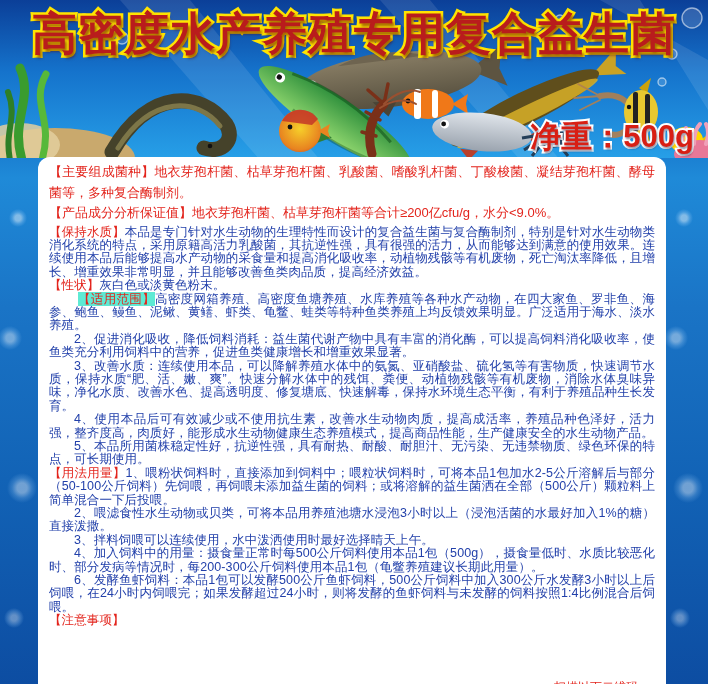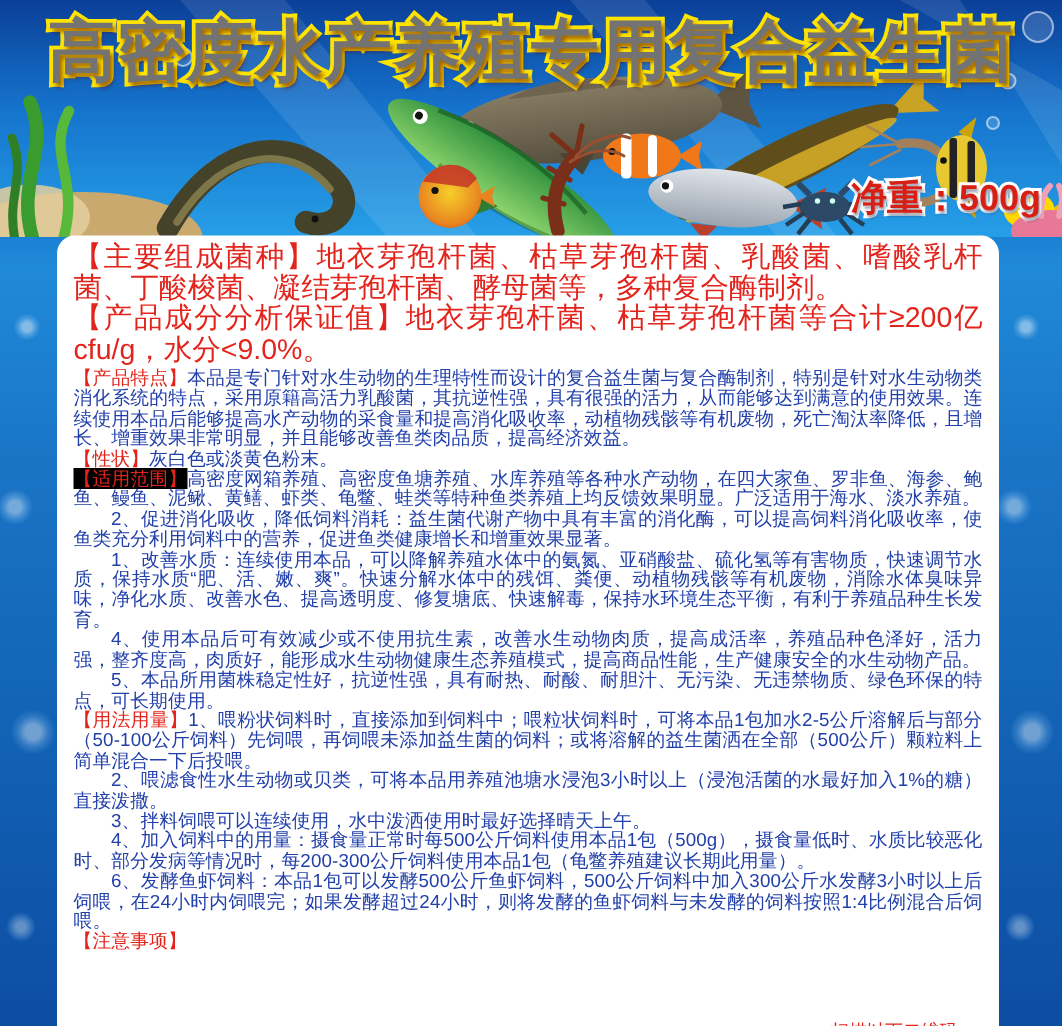--- a/index.html
+++ b/index.html
@@ -5,44 +5,44 @@
   * { margin:0; padding:0; box-sizing:border-box; }
   html,body { width:708px; height:684px; overflow:hidden;
     font-family:"Liberation Sans","DejaVu Sans",sans-serif; }
   body { position:relative;
     background:linear-gradient(180deg,#0a3a92 0%,#1470c8 18%,#1f8ad8 26%,#1a74c6 45%,#1263b6 70%,#0d4da2 100%); }
 
   
   .banner { position:absolute; left:0; top:0; width:708px; height:158px; overflow:hidden; }
   .scene { position:absolute; left:0; top:0; width:708px; height:160px; }
   .title { position:absolute; left:0; top:4px; width:708px; text-align:center;
-    font-size:45px; font-weight:bold; letter-spacing:1px; color:#737373;
+    font-size:45px; font-weight:bold; letter-spacing:1px; color:#b91c1c;
     -webkit-text-stroke:5px #ffe400; paint-order:stroke fill;
     text-shadow:2px 3px 3px rgba(90,0,0,.55); white-space:nowrap; }
   .net-weight { position:absolute; right:14px; top:116px;
-    font-size:24px; font-weight:bold; color:#d81f14;
+    font-size:31px; font-weight:bold; color:#d81f14;
     -webkit-text-stroke:4px #ffffff; paint-order:stroke fill;
     text-shadow:1px 2px 2px rgba(0,0,40,.4); white-space:nowrap; }
 
   
   .bubbles-left,.bubbles-right { position:absolute; top:158px; bottom:0; width:38px; pointer-events:none;
     background-image:radial-gradient(circle at 18px 60px, rgba(255,255,255,.45) 0 3px, rgba(180,220,255,.25) 6px, transparent 9px),
       radial-gradient(circle at 10px 180px, rgba(255,255,255,.4) 0 4px, rgba(180,220,255,.22) 8px, transparent 12px),
       radial-gradient(circle at 22px 330px, rgba(255,255,255,.4) 0 5px, rgba(180,220,255,.2) 10px, transparent 15px),
       radial-gradient(circle at 14px 460px, rgba(255,255,255,.35) 0 3px, rgba(180,220,255,.2) 7px, transparent 10px); }
   .bubbles-left { left:0; } .bubbles-right { right:0; width:42px; }
 
   
   .panel { position:absolute; left:38px; right:42px; top:157px; bottom:-8px;
     background:#ffffff; border-radius:12px 12px 0 0; padding:5px 11px 4px 11px; }
-  .red-p  { color:#e3241c; font-size:19px; line-height:20.5px; text-align:justify; }
+  .red-p  { color:#e3241c; font-size:13px; line-height:20.5px; text-align:justify; }
   .body-p { color:#2240aa; font-size:12.5px; line-height:13.4px; text-align:justify; letter-spacing:.1px; }
   .ind { text-indent:2em; }
   .hdr { color:#e3241c; }
-  .hl  { background:#000000; }
+  .hl  { background:#5eead4;margin-left:29px; }
   .gap { height:2px; }
   .footer-note { position:absolute; right:28px; bottom:-4px; color:#e3241c; font-size:12px; white-space:nowrap; }
 </style>
 </head>
 <body>
 
 <div class="banner">
   <svg class="scene" viewBox="0 0 708 160">
     <defs>
       <linearGradient id="water" x1="0" y1="0" x2="0" y2="1">
@@ -187,28 +187,28 @@
 
 <div class="panel">
 
   <p class="red-p"><span class="hdr">【主要组成菌种】</span><span>地衣芽孢杆菌、枯草芽孢杆菌、乳酸菌、嗜酸乳杆菌、丁酸梭菌、凝结芽孢杆菌、酵母菌等，多种复合酶制剂。</span></p>
 
 
   <p class="red-p"><span class="hdr">【产品成分分析保证值】</span><span>地衣芽孢杆菌、枯草芽孢杆菌等合计≥200亿cfu/g，水分&lt;9.0%。</span></p>
 
   <div class="gap"></div>
 
-  <p class="body-p"><span class="hdr">【产品特点】</span><span>本品是专门针对水生动物的生理特性而设计的复合益生菌与复合酶制剂，特别是针对水生动物类消化系统的特点，采用原籍高活力乳酸菌，其抗逆性强，具有很强的活力，从而能够达到满意的使用效果。连续使用本品后能够提高水产动物的采食量和提高消化吸收率，动植物残骸等有机废物，死亡淘汰率降低，且增长、增重效果非常明显，并且能够改善鱼类肉品质，提高经济效益。</span></p>
+  <p class="body-p"><span class="hdr">【保持水质】</span><span>本品是专门针对水生动物的生理特性而设计的复合益生菌与复合酶制剂，特别是针对水生动物类消化系统的特点，采用原籍高活力乳酸菌，其抗逆性强，具有很强的活力，从而能够达到满意的使用效果。连续使用本品后能够提高水产动物的采食量和提高消化吸收率，动植物残骸等有机废物，死亡淘汰率降低，且增长、增重效果非常明显，并且能够改善鱼类肉品质，提高经济效益。</span></p>
 
   <p class="body-p"><span class="hdr">【性状】</span><span>灰白色或淡黄色粉末。</span></p>
 
   <p class="body-p"><span class="hdr hl">【适用范围】</span><span>高密度网箱养殖、高密度鱼塘养殖、水库养殖等各种水产动物，在四大家鱼、罗非鱼、海参、鲍鱼、鳗鱼、泥鳅、黄鳝、虾类、龟鳖、蛙类等特种鱼类养殖上均反馈效果明显。广泛适用于海水、淡水养殖。</span></p>
 
   <p class="body-p ind">2、促进消化吸收，降低饲料消耗：益生菌代谢产物中具有丰富的消化酶，可以提高饲料消化吸收率，使鱼类充分利用饲料中的营养，促进鱼类健康增长和增重效果显著。</p>
-  <p class="body-p ind">1、改善水质：连续使用本品，可以降解养殖水体中的氨氮、亚硝酸盐、硫化氢等有害物质，快速调节水质，保持水质“肥、活、嫩、爽”。快速分解水体中的残饵、粪便、动植物残骸等有机废物，消除水体臭味异味，净化水质、改善水色、提高透明度、修复塘底、快速解毒，保持水环境生态平衡，有利于养殖品种生长发育。</p>
+  <p class="body-p ind">3、改善水质：连续使用本品，可以降解养殖水体中的氨氮、亚硝酸盐、硫化氢等有害物质，快速调节水质，保持水质“肥、活、嫩、爽”。快速分解水体中的残饵、粪便、动植物残骸等有机废物，消除水体臭味异味，净化水质、改善水色、提高透明度、修复塘底、快速解毒，保持水环境生态平衡，有利于养殖品种生长发育。</p>
   <p class="body-p ind">4、使用本品后可有效减少或不使用抗生素，改善水生动物肉质，提高成活率，养殖品种色泽好，活力强，整齐度高，肉质好，能形成水生动物健康生态养殖模式，提高商品性能，生产健康安全的水生动物产品。</p>
   <p class="body-p ind">5、本品所用菌株稳定性好，抗逆性强，具有耐热、耐酸、耐胆汁、无污染、无违禁物质、绿色环保的特点，可长期使用。</p>
 
   <p class="body-p"><span class="hdr">【用法用量】</span><span>1、喂粉状饲料时，直接添加到饲料中；喂粒状饲料时，可将本品1包加水2-5公斤溶解后与部分（50-100公斤饲料）先饲喂，再饲喂未添加益生菌的饲料；或将溶解的益生菌洒在全部（500公斤）颗粒料上简单混合一下后投喂。</span></p>
   <p class="body-p ind">2、喂滤食性水生动物或贝类，可将本品用养殖池塘水浸泡3小时以上（浸泡活菌的水最好加入1%的糖）直接泼撒。</p>
   <p class="body-p ind">3、拌料饲喂可以连续使用，水中泼洒使用时最好选择晴天上午。</p>
   <p class="body-p ind">4、加入饲料中的用量：摄食量正常时每500公斤饲料使用本品1包（500g），摄食量低时、水质比较恶化时、部分发病等情况时，每200-300公斤饲料使用本品1包（龟鳖养殖建议长期此用量）。</p>
   <p class="body-p ind">6、发酵鱼虾饲料：本品1包可以发酵500公斤鱼虾饲料，500公斤饲料中加入300公斤水发酵3小时以上后饲喂，在24小时内饲喂完；如果发酵超过24小时，则将发酵的鱼虾饲料与未发酵的饲料按照1:4比例混合后饲喂。</p>
 
   <p class="body-p"><span class="hdr">【注意事项】</span></p>

